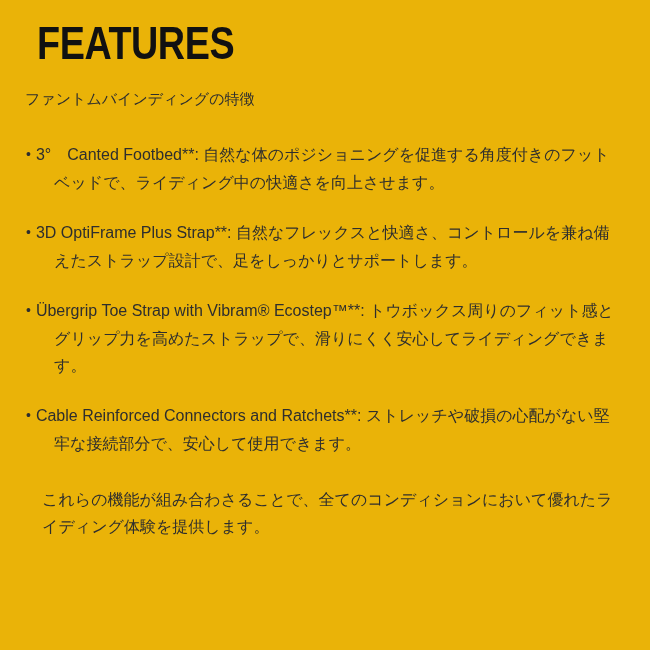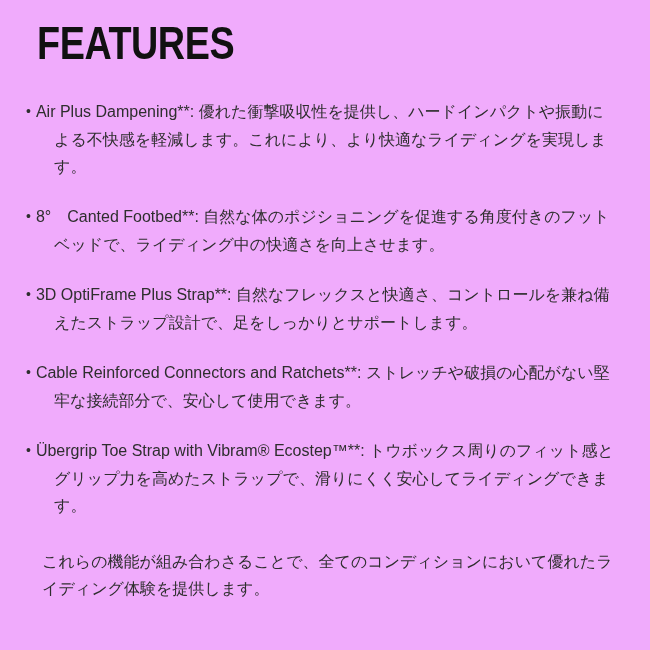--- a/index.html
+++ b/index.html
@@ -13,21 +13,21 @@
       overflow: hidden;
       font-family: "Liberation Sans", "DejaVu Sans", sans-serif;
       color: #2e2e2e;
       -webkit-font-smoothing: antialiased;
     }
     .page {
       box-sizing: border-box;
       width: 650px;
       height: 650px;
       padding: 20px 33px 0 25px;
-      background: #f0abfc;
+      background: #eab308;
     }
     .title {
       margin: 0 0 0 12px;
       font-size: 46px;
       font-weight: bold;
       line-height: 1.0;
       color: #111111;
       letter-spacing: -0.5px;
       transform: scaleX(0.82);
       transform-origin: 0 50%;
@@ -72,24 +72,24 @@
       color: #2e2e2e;
     }
   </style>
 </head>
 <body>
 
 <div class="page">
 
   <h1 class="title">FEATURES</h1>
 
+  <p class="subtitle">ファントムバインディングの特徴</p>
 
   <ul class="features-list">
-    <li class="feature-item"><span class="bullet">•</span><span class="feature-label">Air Plus Dampening**:</span> <span class="feature-desc">優れた衝撃吸収性を提供し、ハードインパクトや振動による不快感を軽減します。これにより、より快適なライディングを実現します。</span></li>
-    <li class="feature-item"><span class="bullet">•</span><span class="feature-label">8°　Canted Footbed**:</span> <span class="feature-desc">自然な体のポジショニングを促進する角度付きのフットベッドで、ライディング中の快適さを向上させます。</span></li>
+    <li class="feature-item"><span class="bullet">•</span><span class="feature-label">3°　Canted Footbed**:</span> <span class="feature-desc">自然な体のポジショニングを促進する角度付きのフットベッドで、ライディング中の快適さを向上させます。</span></li>
     <li class="feature-item"><span class="bullet">•</span><span class="feature-label">3D OptiFrame Plus Strap**:</span> <span class="feature-desc">自然なフレックスと快適さ、コントロールを兼ね備えたストラップ設計で、足をしっかりとサポートします。</span></li>
+    <li class="feature-item"><span class="bullet">•</span><span class="feature-label">Übergrip Toe Strap with Vibram® Ecostep™**:</span> <span class="feature-desc">トウボックス周りのフィット感とグリップ力を高めたストラップで、滑りにくく安心してライディングできます。</span></li>
     <li class="feature-item"><span class="bullet">•</span><span class="feature-label">Cable Reinforced Connectors and Ratchets**:</span> <span class="feature-desc">ストレッチや破損の心配がない堅牢な接続部分で、安心して使用できます。</span></li>
-    <li class="feature-item"><span class="bullet">•</span><span class="feature-label">Übergrip Toe Strap with Vibram® Ecostep™**:</span> <span class="feature-desc">トウボックス周りのフィット感とグリップ力を高めたストラップで、滑りにくく安心してライディングできます。</span></li>
   </ul>
 
   <p class="closing">これらの機能が組み合わさることで、全てのコンディションにおいて優れたライディング体験を提供します。</p>
 
 </div>
 
 </body></html>

